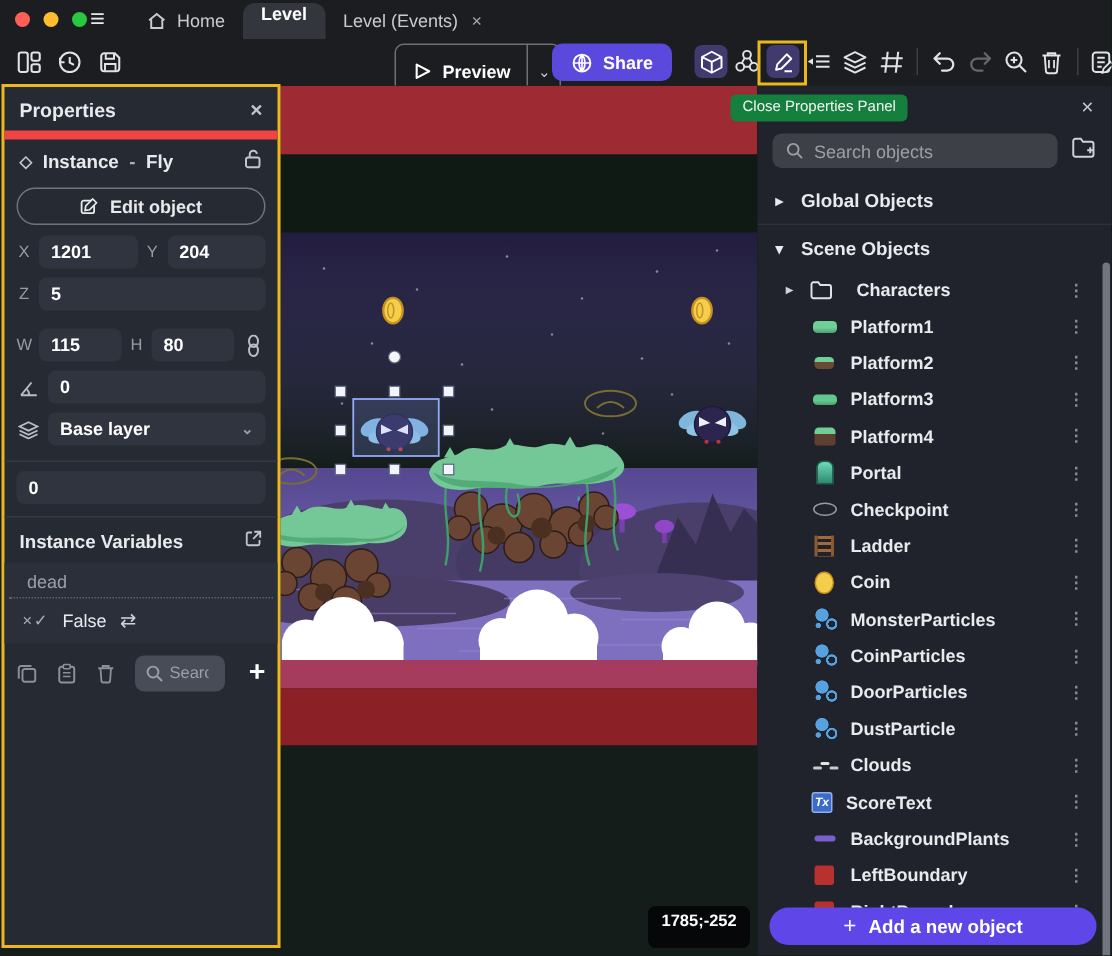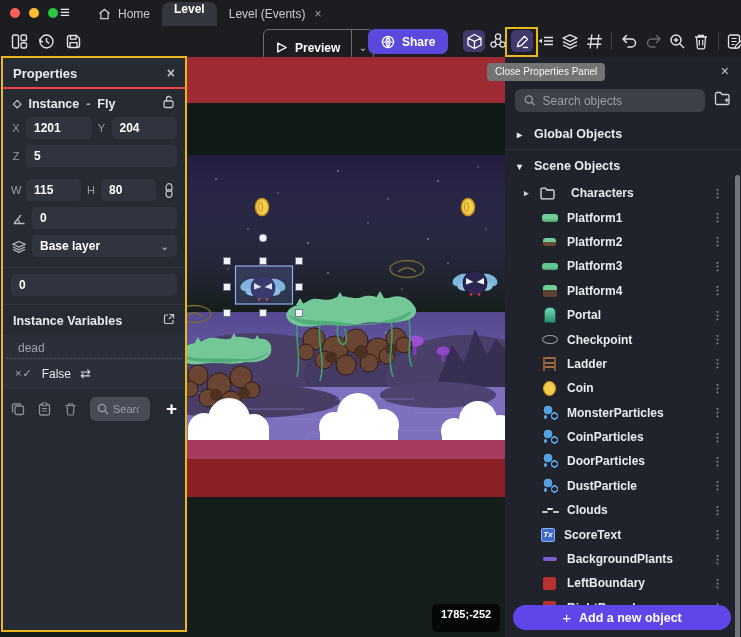--- a/index.html
+++ b/index.html
@@ -30,21 +30,21 @@
   .share-btn { position:absolute; left:368px; top:3px; height:25px; display:flex; align-items:center; gap:7px; padding:0 13px; background:#5b48dd; border-radius:7px; color:#fff; font-size:12px; font-weight:bold; cursor:pointer; }
   .tb-right { position:absolute; left:463px; top:4px; display:flex; gap:2px; align-items:center; }
   .tb-sep { width:1px; height:18px; background:#3c4046; margin:0 4px; }
 
   
   .canvas-area { position:absolute; left:186px; top:57px; width:319px; height:580px; background:#131c18; overflow:hidden; }
   .coord-badge { position:absolute; left:246px; top:547px; height:28px; padding:0 9px; background:rgba(5,5,8,.92); border-radius:5px; color:#fff; font-size:11px; font-weight:bold; line-height:20px; }
 
   
   .props { position:absolute; left:1px; top:56px; width:186px; height:576px; background:#262a33; border:2px solid #eab81e; z-index:6; color:#e8eaee; font-size:12px; }
-  .p-header { display:flex; align-items:center; justify-content:space-between; padding:7px 10px 6px; font-size:13px; font-weight:bold; border-bottom:2px solid #ef4444; }
+  .p-header { display:flex; align-items:center; justify-content:space-between; padding:7px 10px 6px; font-size:13px; font-weight:bold; border-bottom:6px solid #ef4444; }
   .p-close { color:#c3c7cd; font-size:14px; cursor:pointer; }
   .p-inst { display:flex; align-items:center; gap:7px; padding:6px 10px 2px; font-weight:bold; font-size:12.5px; }
   .p-inst .dmd { color:#c3c7cd; font-size:11px; }
   .p-inst .lock { margin-left:auto; }
   .edit-btn { margin:7px 8px 4px; height:25px; border:1px solid #70747c; border-radius:13px; display:flex; align-items:center; justify-content:center; gap:7px; font-size:12px; font-weight:bold; cursor:pointer; }
   .frow { display:flex; align-items:center; gap:5px; padding:3px 8px; }
   .flbl { color:#979da6; font-size:11px; width:10px; flex:none; text-align:center; }
   .finp { background:#30343e; border:none; border-radius:5px; height:22px; padding:0 8px; font-size:12px; font-weight:bold; color:#fff; min-width:0; flex:1; font-family:"Liberation Sans",sans-serif; }
   .ric { flex:none; width:16px; display:flex; justify-content:center; color:#b9bec6; }
   .lsel { background:#30343e; border-radius:5px; height:22px; padding:0 8px; font-size:12px; font-weight:bold; color:#fff; flex:1; display:flex; align-items:center; cursor:pointer; }
@@ -96,21 +96,21 @@
   .i-clouds::before { width:6px; height:2.5px; border-radius:2px; background:#e2e2e2; box-shadow:-5px 3px 0 0 #c9c9c9, 6px 3px 0 0 #c9c9c9; margin-top:-3px; }
   .i-text { background:#3c6cc9; border:1px solid #8fb0e8; border-radius:2px; width:14px; height:14px; }
   .i-text span { color:#fff; font-size:8px; font-weight:bold; font-style:italic; }
   .i-plants::before { width:14px; height:4px; border-radius:2px; background:#7a5fd0; }
   .i-redbox::before { width:13px; height:13px; border-radius:2px; background:#b8312f; }
   .add-btn { position:absolute; left:8px; right:10px; bottom:7px; height:25px; background:#5f46e8; border-radius:13px; display:flex; align-items:center; justify-content:center; gap:8px; color:#fff; font-size:12.5px; font-weight:bold; cursor:pointer; z-index:3; }
   .add-btn .ap { font-size:15px; font-weight:normal; }
   .o-scrollbar { position:absolute; right:1px; top:118px; width:5px; height:468px; background:#80858d; border-radius:3px; opacity:.85; }
 
   
-  .tooltip { position:absolute; left:487px; top:63px; background:#737373; color:#f4f4f6; font-size:10px; padding:3px 8px 4px; border-radius:4px; z-index:20; white-space:nowrap; }
+  .tooltip { position:absolute; left:487px; top:63px; background:#15803d; color:#f4f4f6; font-size:10px; padding:3px 8px 4px; border-radius:4px; z-index:20; white-space:nowrap; }
   .pencil-hl { position:absolute; left:505px; top:27px; width:33px; height:30px; border:2px solid #eab81e; z-index:19; pointer-events:none; }
 </style>
 </head>
 <body>
 <div id="app">
 
 <div class="tabbar">
   <div class="lights">
     <span class="light" style="background:#ff5f57"></span>
     <span class="light" style="background:#febc2e"></span>
@@ -449,20 +449,27 @@
     <span>Instance</span>
     <span style="color:#aab0b8">-</span>
     <span>Fly</span>
     <span class="lock">
       <svg width="13" height="14" viewBox="0 0 13 14">
             <rect x="2" y="6" width="9" height="6.5" rx="1.4" fill="none" stroke="#c3c7cd" stroke-width="1.3"></rect>
             <path d="M4.5 6 V4.2 a2.4 2.4 0 0 1 4.8 -.6" fill="none" stroke="#c3c7cd" stroke-width="1.3"></path>
           </svg>
     </span>
   </div>
+  <div class="edit-btn">
+    <svg width="13" height="13" viewBox="0 0 14 14">
+          <rect x="1.5" y="3" width="9" height="9" rx="1.5" fill="none" stroke="#e8eaee" stroke-width="1.3"></rect>
+          <path d="M9.5 1.8 l2.7 2.7 -5 5 -3.2 .5 .5 -3.2 Z" fill="#262a33" stroke="#e8eaee" stroke-width="1.2"></path>
+        </svg>
+    <span>Edit object</span>
+  </div>
 
   <div class="frow">
     <span class="flbl">X</span>
     <input class="finp" value="1201" style="">
     <span class="flbl">Y</span>
     <input class="finp" value="204" style="">
   </div>
   <div class="frow">
     <span class="flbl">Z</span>
     <input class="finp" value="5" style="">

